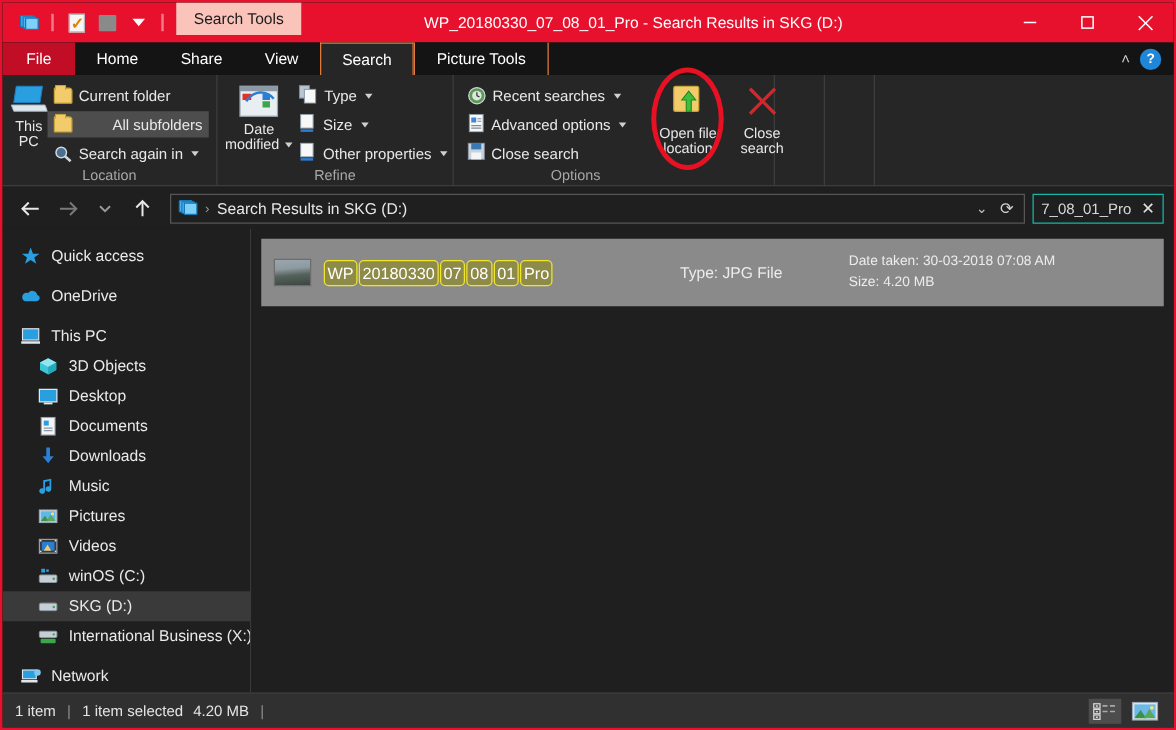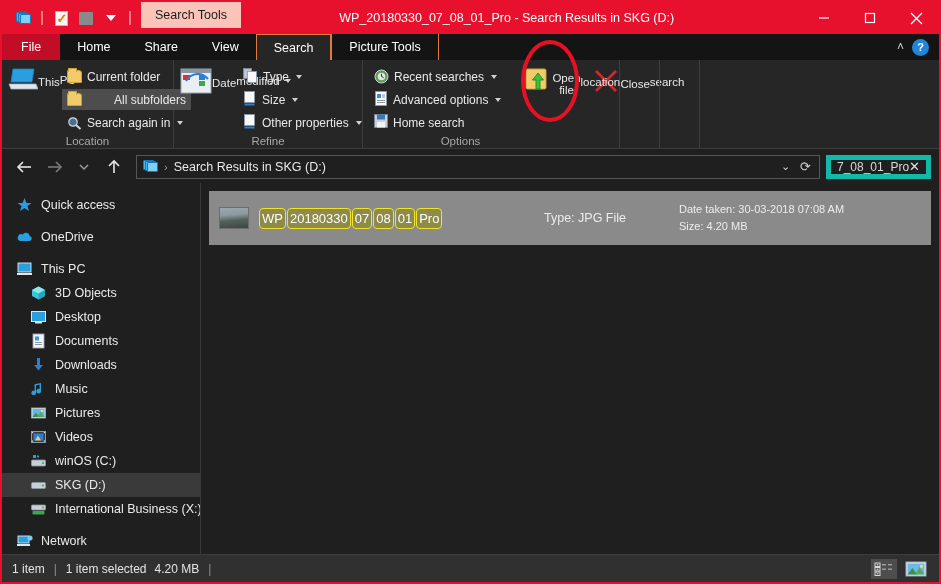--- a/index.html
+++ b/index.html
@@ -120,21 +120,21 @@
     display: flex; flex-direction: column;
     border-right: 1px solid #3d3d3d;
   }
   .rgroup-body { flex: 1; display: flex; align-items: flex-start; padding: 4px 6px 0 6px; }
   .rgroup-title {
     height: 18px; text-align: center; font-size: 11.5px; color: #a8a8a8;
     line-height: 16px;
   }
 
   .big-btn {
-    width: 54px; display: flex; flex-direction: row; align-items: center;
+    width: 54px; display: flex; flex-direction: column; align-items: center;
     padding-top: 3px; color: #e8e8e8; font-size: 11.5px; text-align: center;
     line-height: 12px;
   }
   .big-btn .lbl { margin-top: 3px; }
 
   .small-col { display: flex; flex-direction: column; gap: 2px; padding-top: 2px; }
   .small-btn {
     display: flex; align-items: center; gap: 5px; height: 21px;
     padding: 0 5px; color: #e8e8e8; font-size: 12px; white-space: nowrap;
   }
@@ -182,21 +182,21 @@
   }
   .nav-btn.dim { color: #7a7a7a; }
   .crumbbox {
     flex: 1; height: 24px; background: #1f1f1f; border: 1px solid #565656;
     display: flex; align-items: center; padding: 0 6px; gap: 6px;
     color: #e8e8e8; font-size: 12.5px; margin: 0 4px 0 6px;
   }
   .crumb-sep { color: #9b9b9b; font-size: 11px; }
   .crumbbox-right { margin-left: auto; display: flex; align-items: center; gap: 10px; padding-right: 2px; }
   .searchbox {
-    width: 105px; height: 24px; background: #1f1f1f; border: 5px solid #14b8a6;
+    width: 105px; height: 24px; background: #1f1f1f; border: 1px solid #14b8a6;
     display: flex; align-items: center; justify-content: space-between;
     padding: 0 6px; color: #d8d8d8; font-size: 12px;
   }
   .searchbox .x { color: #e0e0e0; font-size: 13px; }
 
   
   .main {
     position: absolute; left: 0; top: 181px; width: 937px; height: 371px;
     display: flex;
   }
@@ -471,21 +471,21 @@
             <span class="caret-sm"></span>
           </div>
           <div class="small-btn">
             <span class="ic">
               <svg width="14" height="14" viewBox="0 0 14 14">
                 <rect x="0.5" y="0.5" width="13" height="13" fill="#c9d2da" stroke="#7d8894" stroke-width="0.8"></rect>
                 <rect x="3" y="0.5" width="8" height="5" fill="#3878b4"></rect>
                 <rect x="3" y="8" width="8" height="5.5" fill="#f2f5f7"></rect>
               </svg>
             </span>
-            <span>Home search</span>
+            <span>Close search</span>
           </div>
         </div>
 
         <div class="open-file-loc-wrap" style="margin-left:16px">
           <div class="big-btn" style="width:56px">
             <span class="ic">
               <svg width="30" height="28" viewBox="0 0 30 28">
                 <rect x="4" y="2" width="20" height="20" rx="1.5" fill="#f2cc6a" stroke="#c9a23a" stroke-width="1"></rect>
                 <polygon points="14,22 14,13 10.5,13 16,6 21.5,13 18,13 18,22" fill="#3dbf3d" stroke="#1f8a1f" stroke-width="0.9"></polygon>
               </svg>

